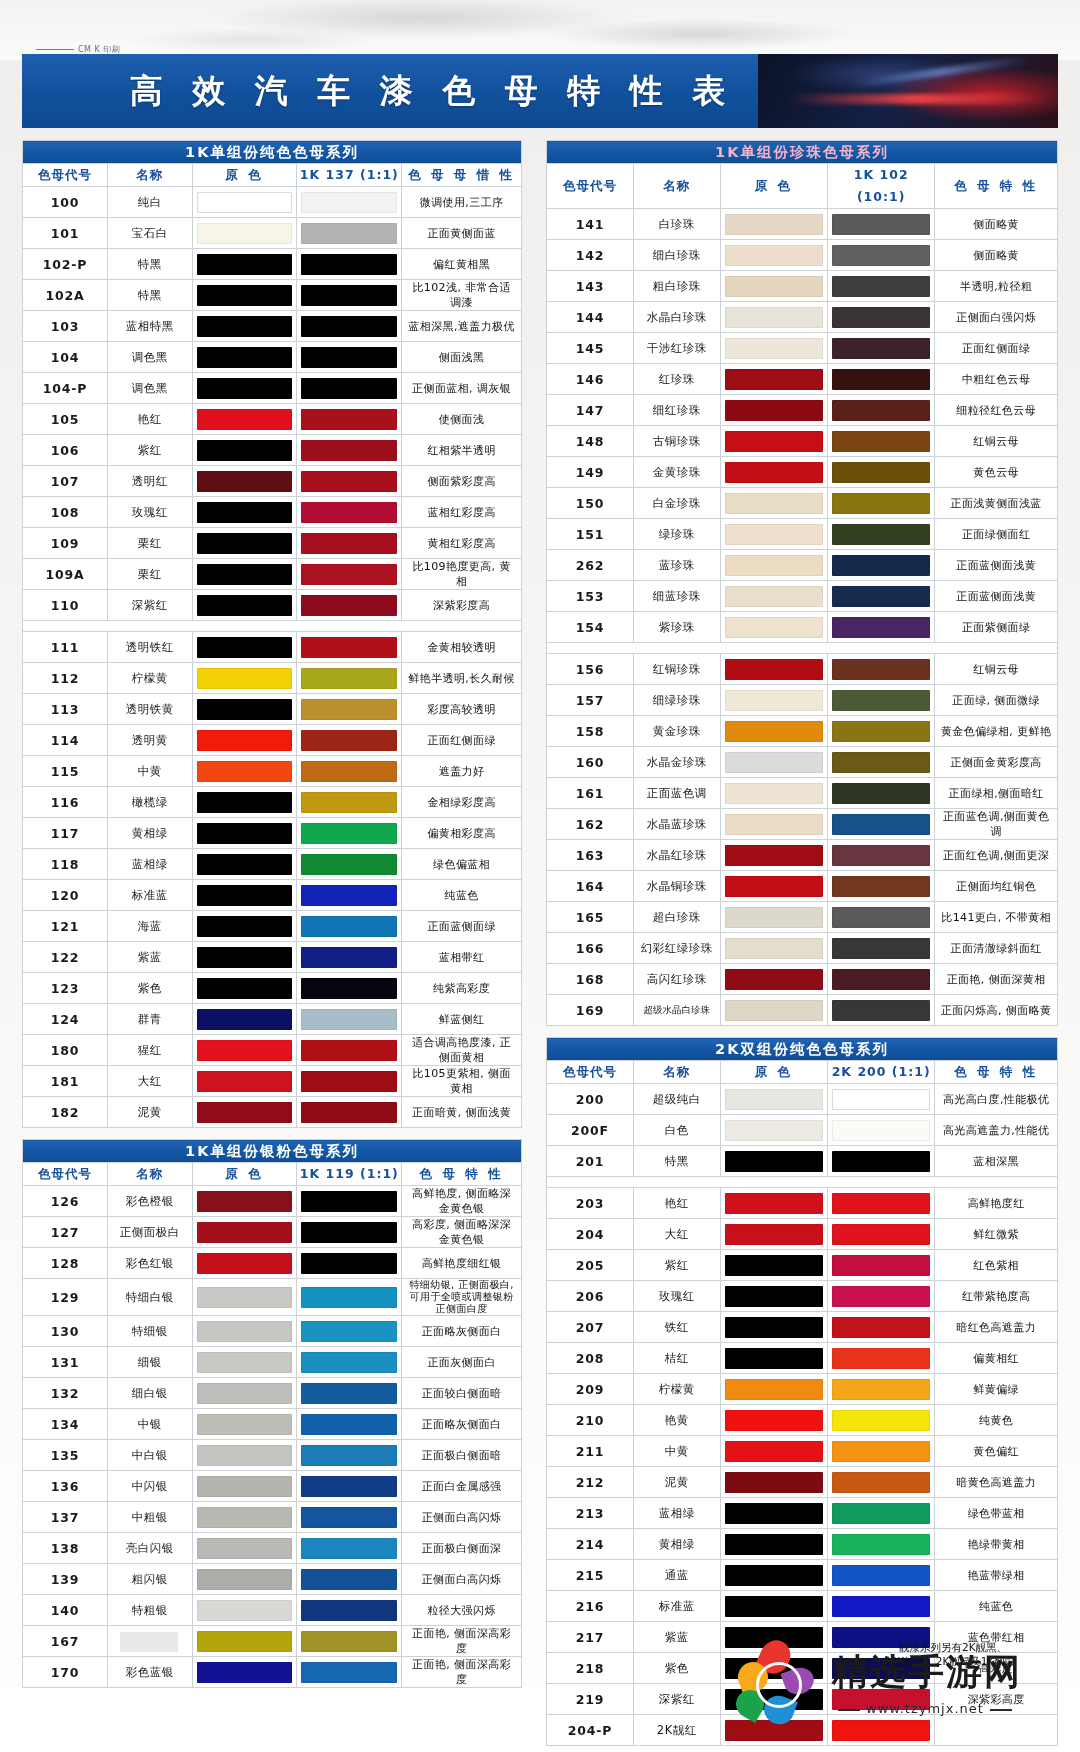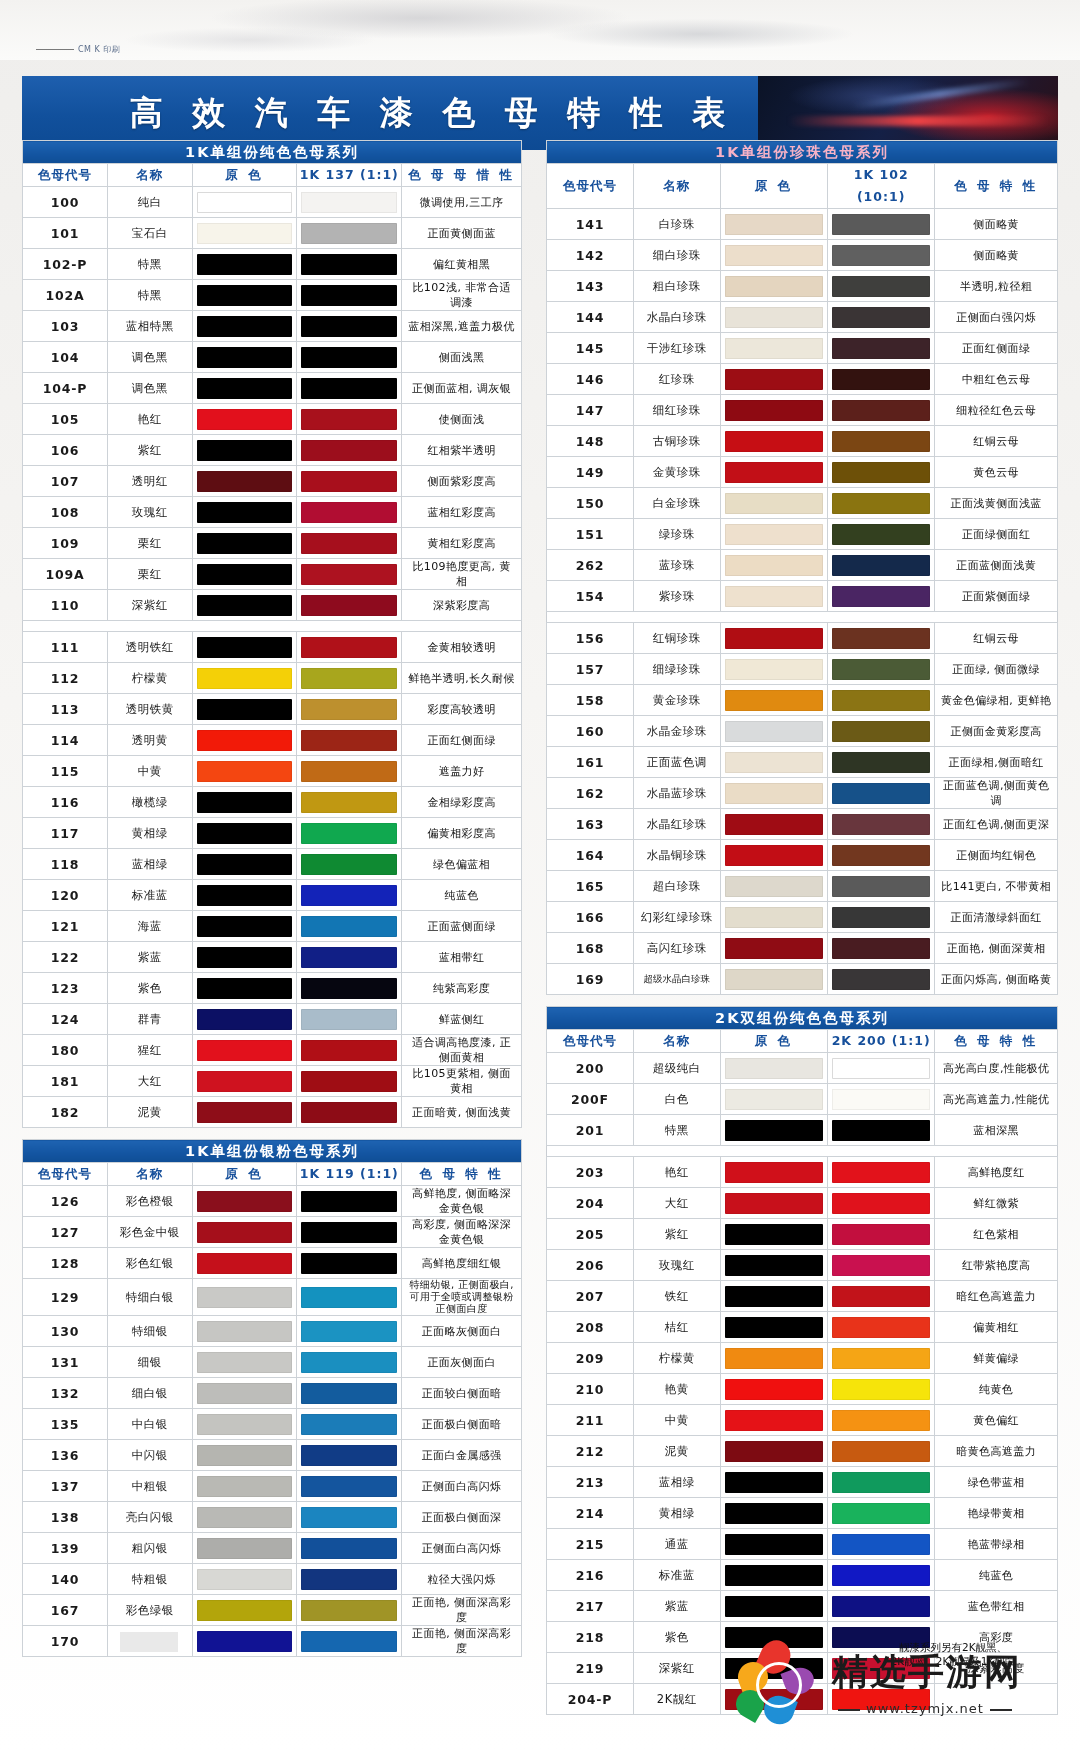--- a/index.html
+++ b/index.html
@@ -31,21 +31,20 @@
   .cmyk-mark .rule{
     display:inline-block;width:38px;height:1px;background:#7a7a7a;
     vertical-align:middle;margin-right:4px;
   }
 
   
   .banner{
     position:absolute;left:22px;top:54px;width:1036px;height:74px;
     background:linear-gradient(180deg,#1e5fae 0%,#11509c 55%,#0d4a93 100%);
     overflow:hidden;
-    margin-top:22px;
   }
   .banner .carimg{
     position:absolute;right:0;top:0;width:300px;height:74px;
     background:
       radial-gradient(ellipse 150px 40px at 230px 40px, rgba(210,30,40,.85), rgba(10,12,25,0) 70%),
       radial-gradient(ellipse 120px 26px at 120px 20px, rgba(60,80,140,.6), rgba(8,10,22,0) 75%),
       linear-gradient(120deg,#0b1326 0%,#142046 45%,#2a1018 100%);
   }
   .banner .carimg:before{
     content:"";position:absolute;right:10px;top:40px;width:260px;height:10px;
@@ -533,21 +532,21 @@
             <td class="sw">
               <span class="chip" style="background: rgb(138, 15, 28);"></span>
             </td>
             <td class="sw">
               <span class="chip" style="background: rgb(0, 0, 0);"></span>
             </td>
             <td class="desc">高鲜艳度, 侧面略深金黄色银</td>
           </tr>
           <tr class="row">
             <td class="code">127</td>
-            <td class="name">彩色金中银</td>
+            <td class="name">正侧面极白</td>
             <td class="sw">
               <span class="chip" style="background: rgb(165, 15, 27);"></span>
             </td>
             <td class="sw">
               <span class="chip" style="background: rgb(0, 0, 0);"></span>
             </td>
             <td class="desc">高彩度, 侧面略深深金黄色银</td>
           </tr>
           <tr class="row">
             <td class="code">128</td>
@@ -596,20 +595,31 @@
           <tr class="row">
             <td class="code">132</td>
             <td class="name">细白银</td>
             <td class="sw">
               <span class="chip" style="background: rgb(189, 189, 186);"></span>
             </td>
             <td class="sw">
               <span class="chip" style="background: rgb(19, 92, 158);"></span>
             </td>
             <td class="desc">正面较白侧面暗</td>
+          </tr>
+          <tr class="row">
+            <td class="code">134</td>
+            <td class="name">中银</td>
+            <td class="sw">
+              <span class="chip" style="background: rgb(189, 189, 184);"></span>
+            </td>
+            <td class="sw">
+              <span class="chip" style="background: rgb(18, 98, 171);"></span>
+            </td>
+            <td class="desc">正面略灰侧面白</td>
           </tr>
           <tr class="row">
             <td class="code">135</td>
             <td class="name">中白银</td>
             <td class="sw">
               <span class="chip" style="background: rgb(196, 196, 192);"></span>
             </td>
             <td class="sw">
               <span class="chip" style="background: rgb(27, 124, 184);"></span>
             </td>
@@ -841,20 +851,31 @@
             <td class="name">蓝珍珠</td>
             <td class="sw">
               <span class="chip" style="background: rgb(236, 220, 196);"></span>
             </td>
             <td class="sw">
               <span class="chip" style="background: rgb(20, 41, 75);"></span>
             </td>
             <td class="desc">正面蓝侧面浅黄</td>
           </tr>
           <tr class="row">
+            <td class="code">153</td>
+            <td class="name">细蓝珍珠</td>
+            <td class="sw">
+              <span class="chip" style="background: rgb(234, 223, 205);"></span>
+            </td>
+            <td class="sw">
+              <span class="chip" style="background: rgb(21, 44, 79);"></span>
+            </td>
+            <td class="desc">正面蓝侧面浅黄</td>
+          </tr>
+          <tr class="row">
             <td class="code">154</td>
             <td class="name">紫珍珠</td>
             <td class="sw">
               <span class="chip" style="background: rgb(238, 225, 206);"></span>
             </td>
             <td class="sw">
               <span class="chip" style="background: rgb(74, 37, 99);"></span>
             </td>
             <td class="desc">正面紫侧面绿</td>
           </tr>

